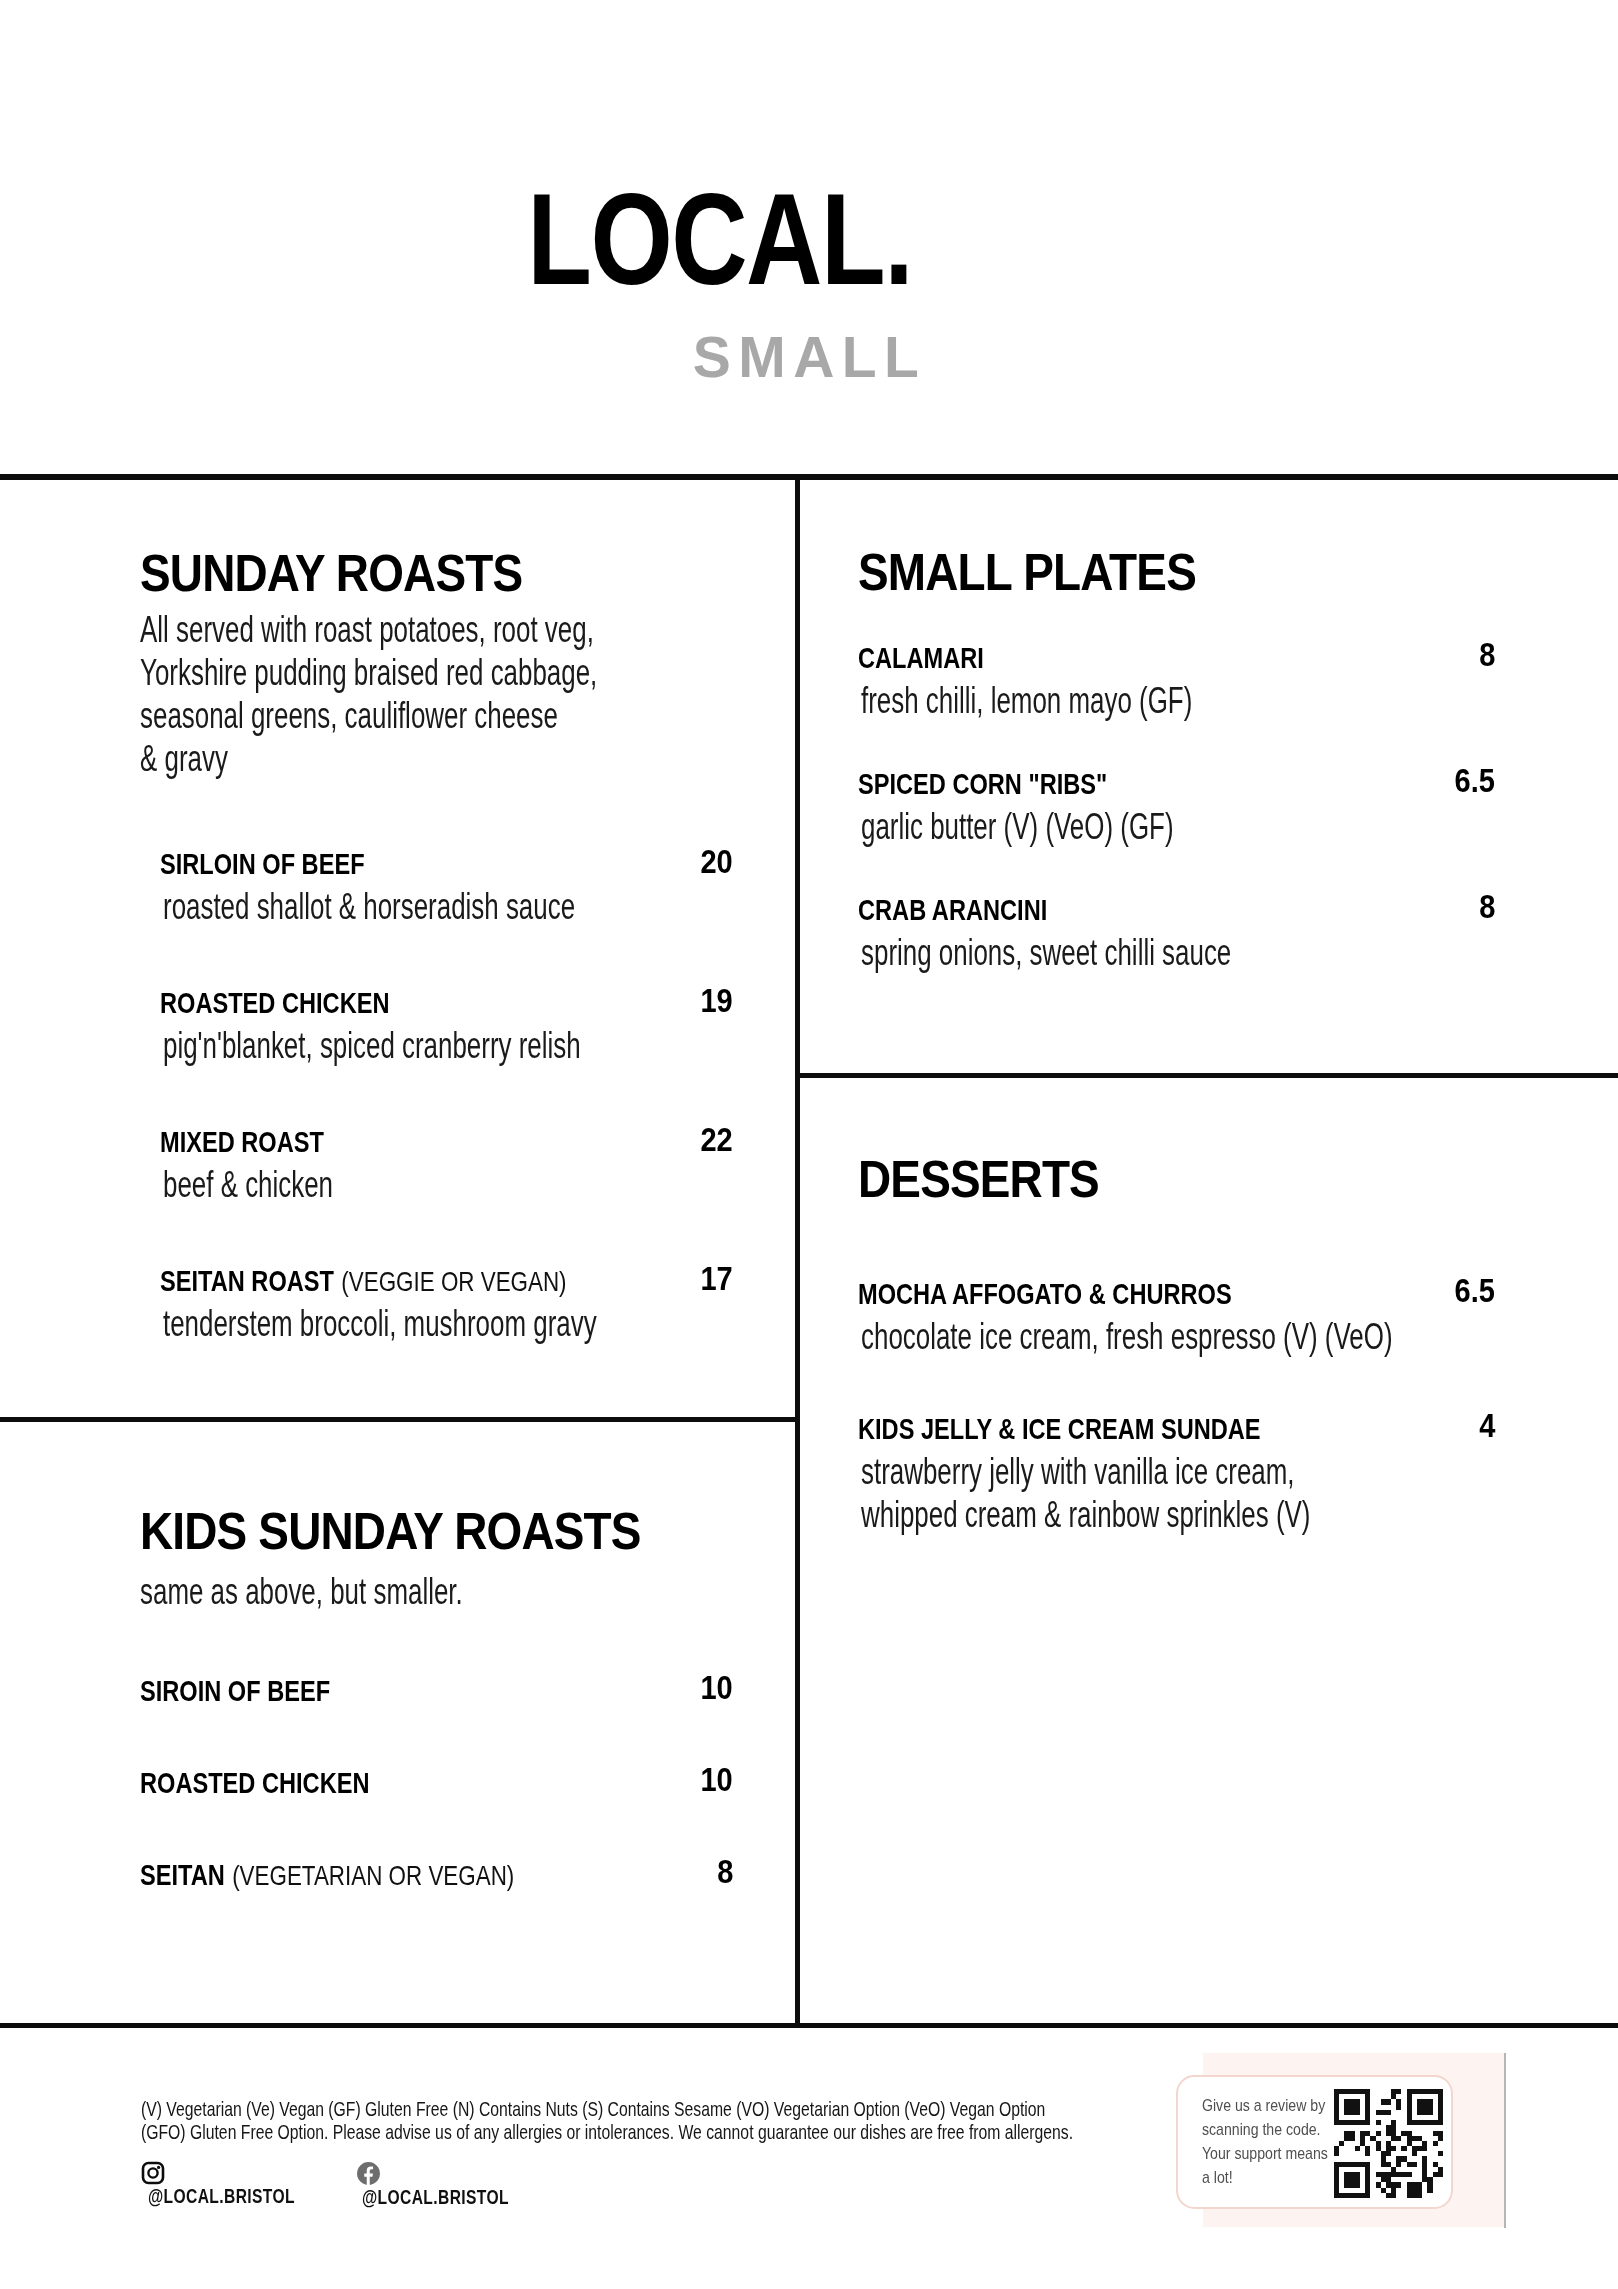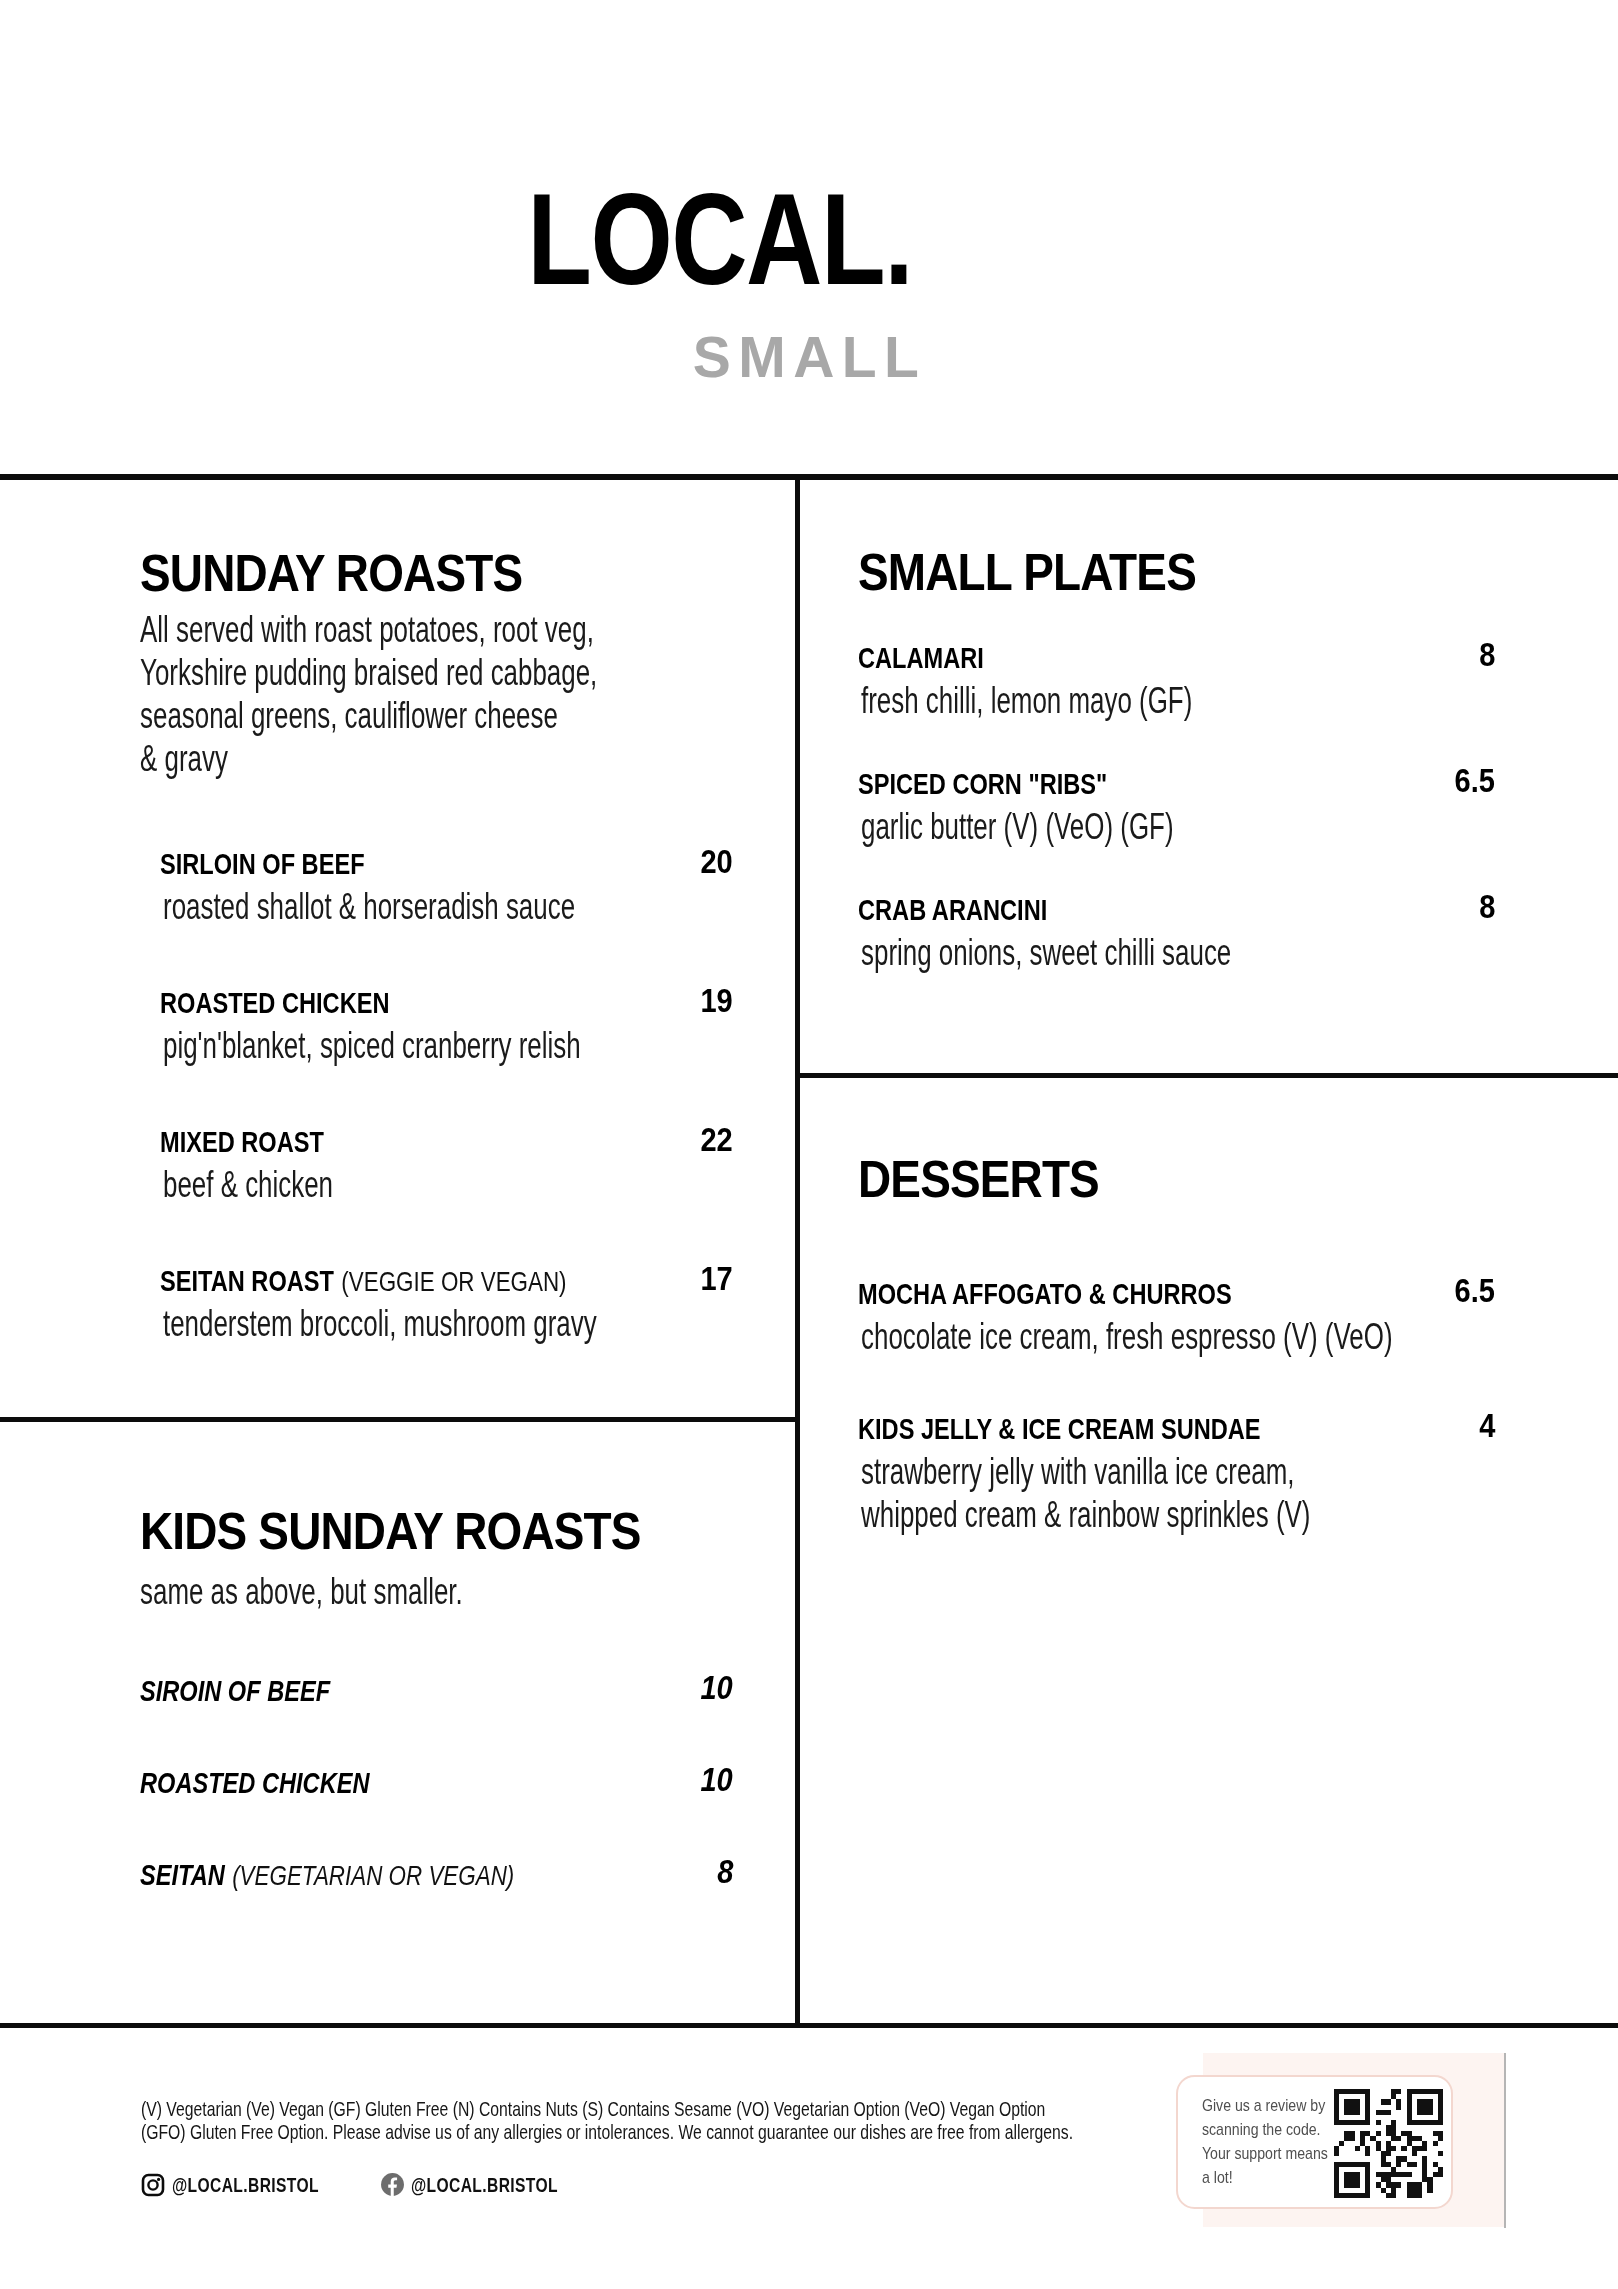--- a/index.html
+++ b/index.html
@@ -29,31 +29,31 @@
   .item-name{font-weight:700;font-size:29.5px;color:#000;letter-spacing:0;}
   .item-note{font-weight:400;font-size:28px;color:#111;margin-left:9.2px;}
   .item-price{position:absolute;right:0;top:-2.8px;font-weight:700;font-size:33px;color:#000;
               transform:scaleX(0.88);transform-origin:100% 0;}
   .desc{margin-left:2.8px;}
   
   #sec-sunday-roasts .items{margin-top:63px;}
   #sec-sunday-roasts .item{margin-bottom:54px;margin-left:20px;}
   #sec-kids .intro{margin-top:11px;}
   #sec-kids .items{margin-top:57px;}
-  #sec-kids .item{margin-bottom:50px;font-style:italic;}
+  #sec-kids .item{margin-bottom:50px;}
   #sec-small-plates .items{margin-top:37px;}
   #sec-small-plates .item{margin-bottom:41px;}
   #sec-desserts .items{margin-top:66px;}
   #sec-desserts .item{margin-bottom:50px;}
   
   .allergens{position:absolute;left:141px;top:2097px;}
   .allergen-line{font-size:21px;line-height:23px;color:#161616;display:block;
                  transform:scaleX(0.75);transform-origin:0 0;white-space:nowrap;}
   .social{position:absolute;left:141px;top:2169px;display:flex;align-items:center;height:31px;}
-  .social .grp{display:flex;align-items:flex-end;margin-right:20px;}
+  .social .grp{display:flex;align-items:flex-start;margin-right:20px;flex-direction:column;}
   .social svg{display:block;}
   .handle{font-size:20px;font-weight:700;color:#101010;margin-left:6.5px;
           display:inline-block;transform:scaleX(0.78);transform-origin:0 50%;white-space:nowrap;letter-spacing:0.5px;}
   
   .review-panel{position:absolute;left:1203px;top:2053px;width:302px;height:174px;background:#fdf4f1;}
   .panel-edge{position:absolute;left:1504px;top:2053px;width:1.8px;height:175px;background:#b5b5b5;}
   .review-card{position:absolute;left:1176px;top:2075px;width:277px;height:134px;background:#ffffff;
                border:2.8px solid #f3d7cf;border-radius:18.5px;box-sizing:border-box;}
   .review-text{position:absolute;left:24px;top:16.6px;color:#4f4f4f;}
   .review-line{font-size:15.7px;line-height:24px;display:block;transform:scaleX(0.90);

